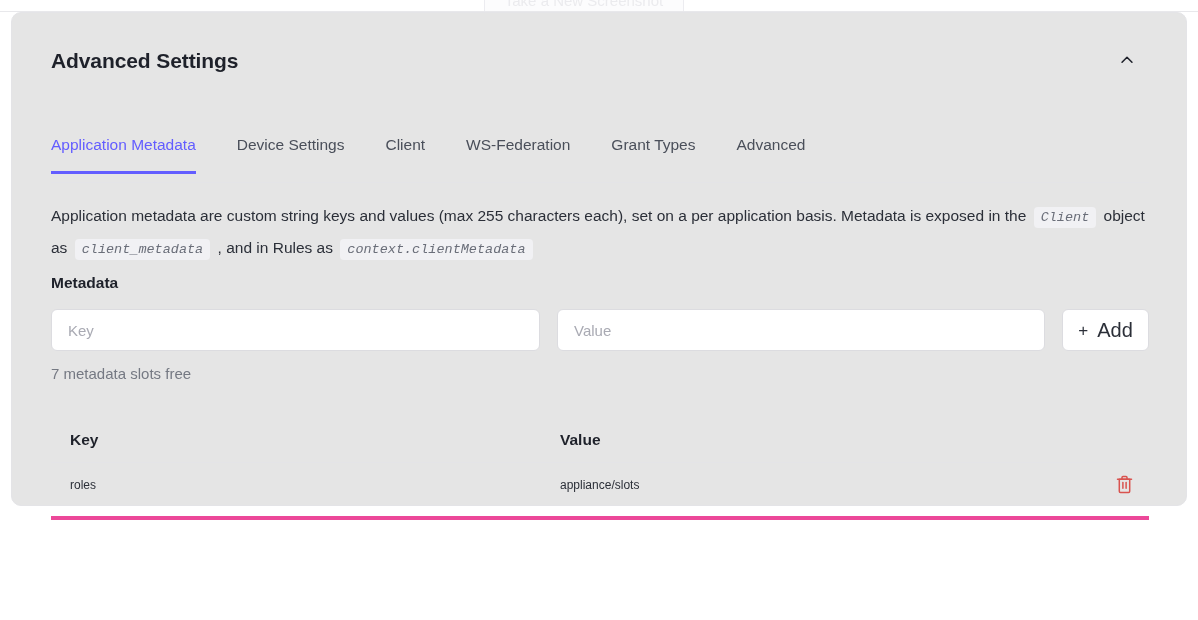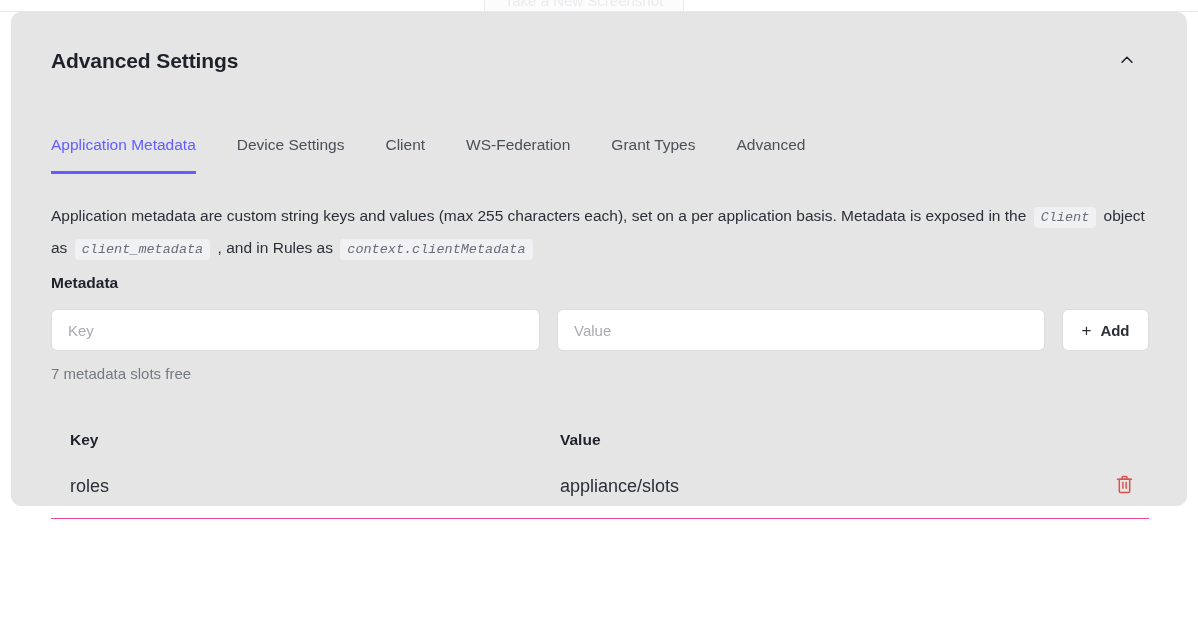--- a/index.html
+++ b/index.html
@@ -206,23 +206,23 @@
     box-sizing: border-box;
   }
 
   .add-btn .plus {
     font-size: 17px;
     color: #2b2f38;
     line-height: 1;
   }
 
   .add-btn .lbl {
-    font-size: 15px;
-    color: #2b2f38;
-    font-weight: 700;
+    font-size: 20px;
+    color: #2b2f38;
+    font-weight: 400;
   }
 
   .slots-free {
     position: absolute;
     left: 39px;
     top: 352px;
     font-size: 15px;
     color: #757983;
   }
 
@@ -240,25 +240,25 @@
     text-align: left;
     font-size: 15.5px;
     font-weight: 700;
     color: #1e212a;
     padding: 12px 0 13px 19px;
     border-bottom: 1px solid #e4e4e7;
   }
 
   .meta-table td {
     text-align: left;
-    font-size: 18px;
+    font-size: 12px;
     font-weight: 400;
     color: #2b2f38;
     padding: 10px 0 19px 19px;
-    border-bottom: 1px solid #ec4899;
+    border-bottom: 4px solid #ec4899;
   }
 
   .col-key { width: 490px; }
   .col-value { width: 520px; }
   .col-action { width: 88px; }
 
   .meta-table td.action-cell,
   .meta-table th.action-cell {
     padding-left: 0;
     padding-right: 14px;

